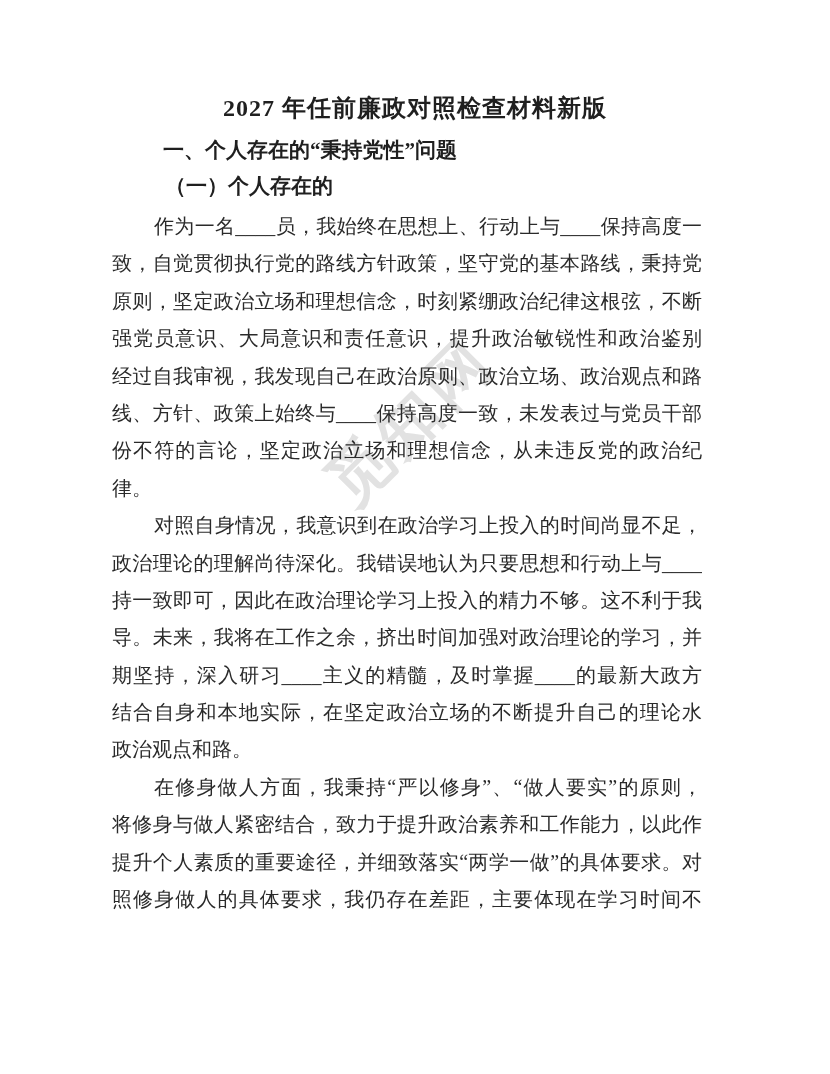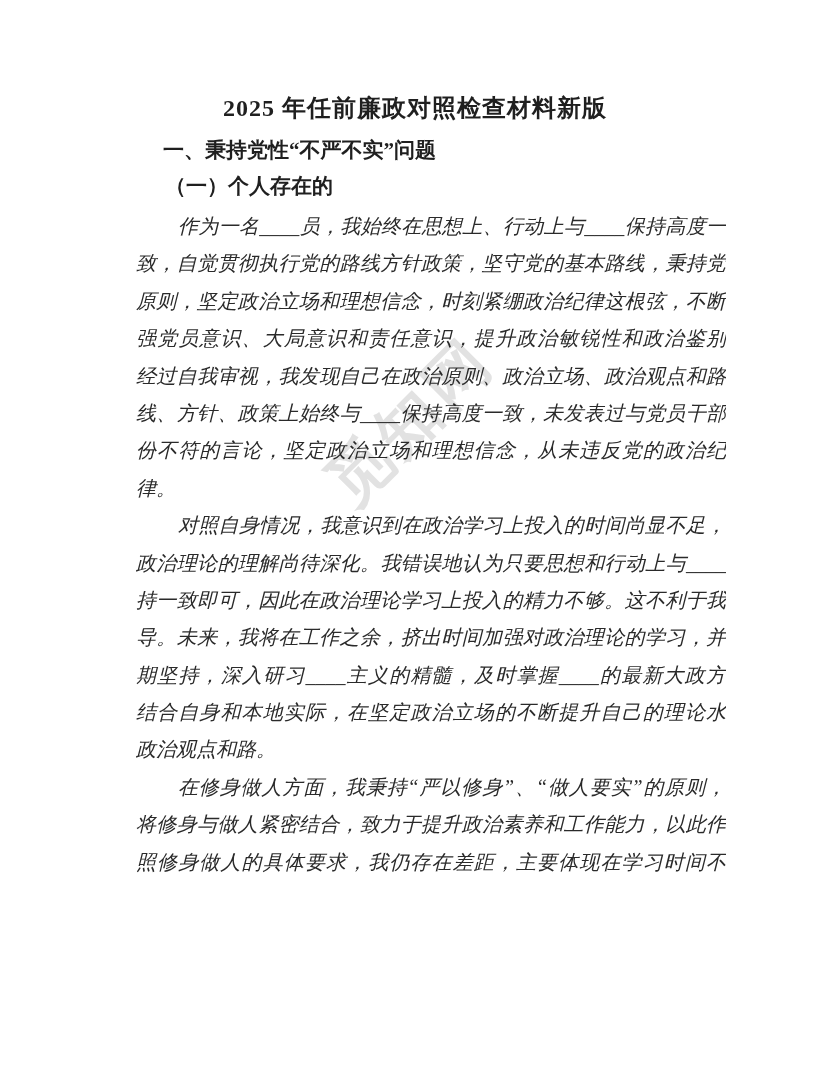--- a/index.html
+++ b/index.html
@@ -68,25 +68,24 @@
     padding-left: 45px;
     box-sizing: border-box;
     font-size: 21px;
     font-weight: 700;
     line-height: 28px;
     color: #1f1f1f;
     z-index: 1;
   }
   .body-text {
     position: absolute;
-    left: 136px;
+    left: 112px;
     top: 208px;
     width: 590px;
     z-index: 1;
-    font-style: italic;
   }
   .line {
     height: 37.4px;
     line-height: 37.4px;
     font-size: 20px;
     color: #2a2a2a;
     text-align: justify;
     text-align-last: justify;
     overflow: hidden;
   }
@@ -96,23 +95,23 @@
   .line.end {
     text-align-last: left;
   }
 </style>
 </head>
 <body>
 
 <div class="page">
   <div class="watermark">觅知网</div>
 
-  <div class="doc-title">2025 年任前廉政对照检查材料新版</div>
+  <div class="doc-title">2027 年任前廉政对照检查材料新版</div>
 
-  <div class="section-heading">一、秉持党性“不严不实”问题</div>
+  <div class="section-heading">一、个人存在的“秉持党性”问题</div>
 
   <div class="subsection-heading">（一）个人存在的</div>
 
   <div class="body-text">
       <div class="line indent">作为一名____员，我始终在思想上、行动上与____保持高度一</div>
       <div class="line">致，自觉贯彻执行党的路线方针政策，坚守党的基本路线，秉持党性</div>
       <div class="line">原则，坚定政治立场和理想信念，时刻紧绷政治纪律这根弦，不断增</div>
       <div class="line">强党员意识、大局意识和责任意识，提升政治敏锐性和政治鉴别力。</div>
       <div class="line">经过自我审视，我发现自己在政治原则、政治立场、政治观点和路</div>
       <div class="line">线、方针、政策上始终与____保持高度一致，未发表过与党员干部身</div>
@@ -120,15 +119,16 @@
       <div class="line end">律。</div>
       <div class="line indent">对照自身情况，我意识到在政治学习上投入的时间尚显不足，对</div>
       <div class="line">政治理论的理解尚待深化。我错误地认为只要思想和行动上与____保</div>
       <div class="line">持一致即可，因此在政治理论学习上投入的精力不够。这不利于我深</div>
       <div class="line">导。未来，我将在工作之余，挤出时间加强对政治理论的学习，并长</div>
       <div class="line">期坚持，深入研习____主义的精髓，及时掌握____的最新大政方针，</div>
       <div class="line">结合自身和本地实际，在坚定政治立场的不断提升自己的理论水平，</div>
       <div class="line end">政治观点和路。</div>
       <div class="line indent">在修身做人方面，我秉持“严以修身”、“做人要实”的原则，</div>
       <div class="line">将修身与做人紧密结合，致力于提升政治素养和工作能力，以此作为</div>
+      <div class="line">提升个人素质的重要途径，并细致落实“两学一做”的具体要求。对</div>
       <div class="line">照修身做人的具体要求，我仍存在差距，主要体现在学习时间不足，</div>
     </div>
 </div>
 
 </body></html>

